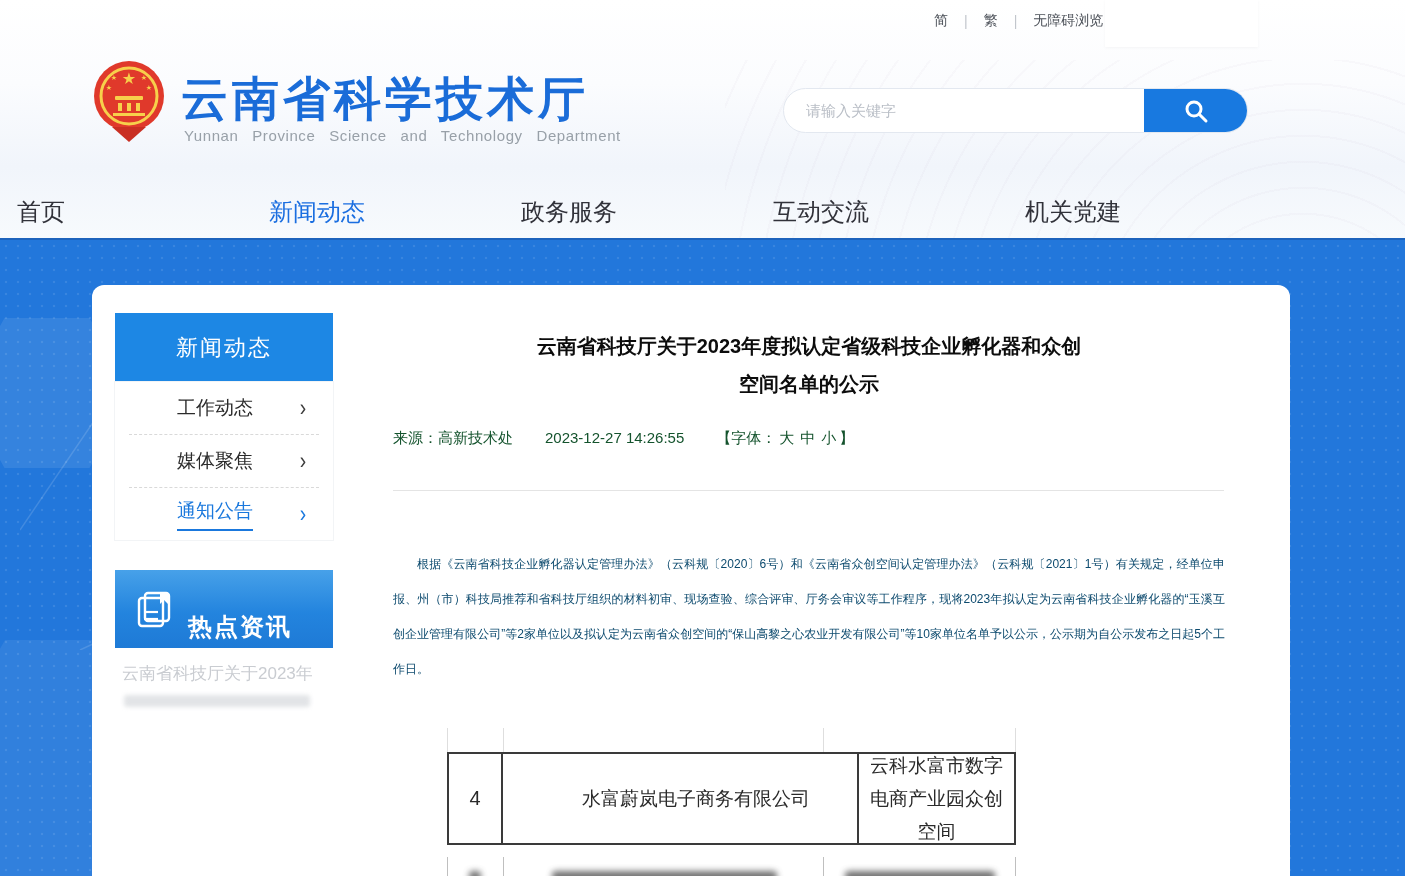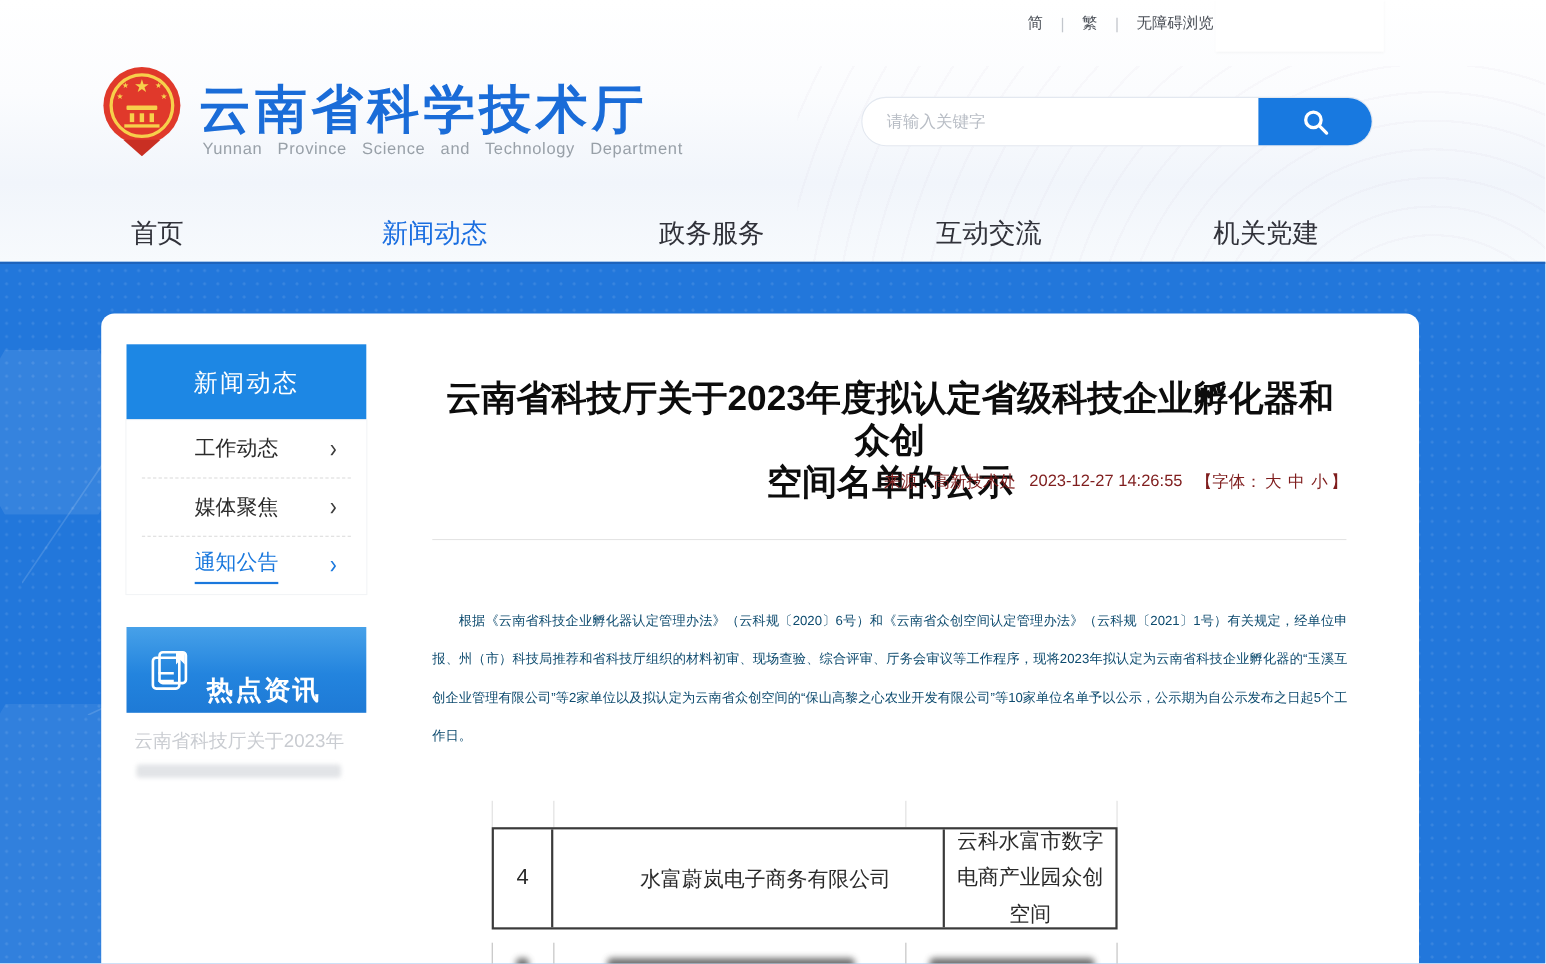--- a/index.html
+++ b/index.html
@@ -27,21 +27,21 @@
 
   .search-box { position:absolute; left:783px; top:88px; width:465px; height:45px;
     background:#fff; border:1px solid #e3e8f0; border-radius:23px; overflow:hidden; display:flex; }
   .search-input { flex:1; border:none; outline:none; padding:0 0 0 22px; font-size:15px; color:#333;
     font-family:inherit; background:transparent; }
   .search-input::placeholder { color:#b9bec6; }
   .search-btn { width:104px; height:45px; margin:-1px -1px -1px 0; border:none; background:#1879e0;
     cursor:pointer; display:flex; align-items:center; justify-content:center; }
 
   .nav { position:absolute; left:17px; top:185px; width:1260px; height:53px; display:flex; align-items:center; }
-  .nav-item { flex:1; text-align:center; font-size:24px; color:#31323a; cursor:pointer; }
+  .nav-item { flex:1; font-size:24px; color:#31323a; cursor:pointer; }
   .nav-item.active { color:#1a6ee0; }
 
   
   .band { position:absolute; left:0; top:238px; width:1405px; height:638px; background:#2277db;
     border-top:2px solid #1d63bc; }
   .band-dots { position:absolute; inset:0;
     background-image:radial-gradient(rgba(255,255,255,.10) 1.1px, transparent 1.6px);
     background-size:12px 12px; }
   .band-hex1 { position:absolute; left:-38px; top:78px; width:170px; height:150px; background:rgba(255,255,255,.09);
     clip-path:polygon(25% 0,75% 0,100% 50%,75% 100%,25% 100%,0 50%); }
@@ -69,23 +69,23 @@
     background:linear-gradient(180deg,#47a1e9 0%,#2384de 55%,#1e7ad6 100%);
     display:flex; align-items:center; padding-left:18px; }
   .hot-title { color:#fff; font-size:24px; font-weight:bold; letter-spacing:2px; margin-left:13px;margin-top:36px; }
   .hot-item { position:absolute; left:30px; top:377px; width:204px; font-size:17px; color:#c9ccd1;
     white-space:nowrap; overflow:hidden; }
   .hot-item-blur { position:absolute; left:32px; top:410px; width:186px; height:12px; background:#e2e4e7;
     border-radius:3px; filter:blur(2px); }
 
   
   .art-title { position:absolute; left:301px; top:42px; width:832px; text-align:center;
-    font-size:32px; font-weight:bold; color:#0c0c0c; line-height:38px;margin-top:16px; }
+    font-size:20px; font-weight:bold; color:#0c0c0c; line-height:38px; }
   .art-meta { position:absolute; left:301px; top:144px; width:832px; display:flex;
-    justify-content:flex-end; gap:12px; font-size:15px; color:#7f1d1d; }
+    justify-content:flex-start; gap:32px; font-size:15px; color:#14532d; }
   .font-size-links { display:flex; }
   .font-link { cursor:pointer; margin:0 3px; }
   .art-divider { position:absolute; left:301px; top:205px; width:831px; border-top:1px solid #e4e4e4; }
   .art-body { position:absolute; left:301px; top:262px; width:832px; font-size:12px; color:#0c4a6e;
     line-height:35px; text-align:justify; text-indent:2em; }
 
   
   .tbl-stub { position:absolute; left:355px; top:443px; width:569px; height:24px; opacity:.55; }
   .tbl-stub .v { position:absolute; top:0; width:1px; height:24px; background:#c4c4c4; }
   .tbl-row { position:absolute; left:355px; top:467px; width:569px; height:93px;

